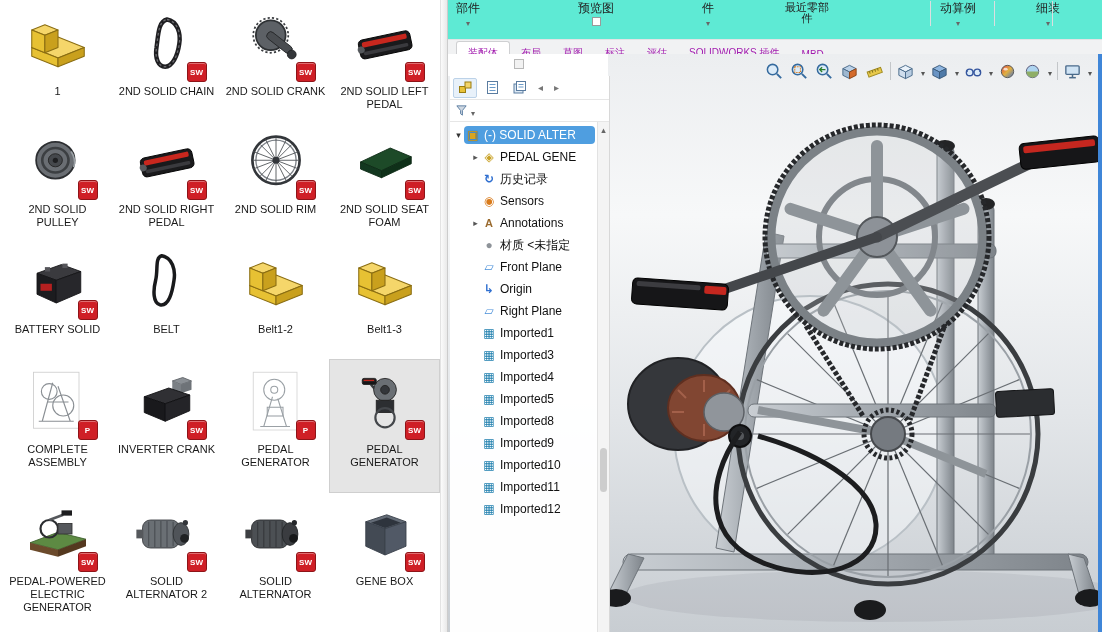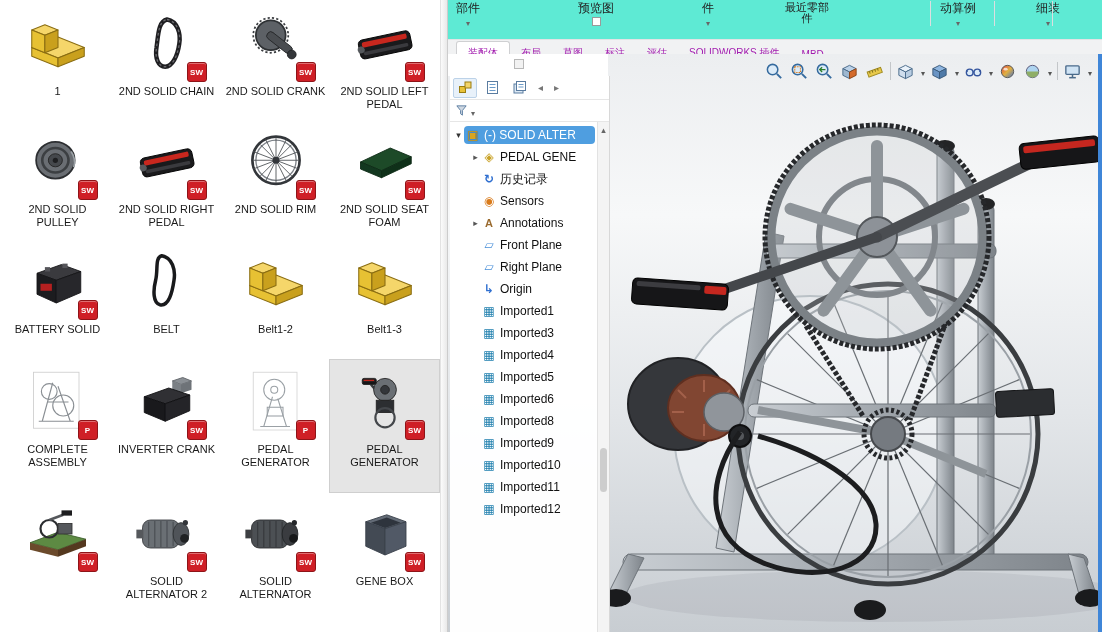--- a/index.html
+++ b/index.html
@@ -399,20 +399,21 @@
       <div class="flabel">PEDAL GENERATOR</div>
     </div>
 
     <div class="cell">
       <div class="thumb">
         <svg class="ticon">
             <use href="#sym-scene"></use>
           </svg>
         <span class="badge">SW</span>
       </div>
+      <div class="flabel">PEDAL-POWERED ELECTRIC GENERATOR</div>
     </div>
 
     <div class="cell">
       <div class="thumb">
         <svg class="ticon">
             <use href="#sym-alt"></use>
           </svg>
         <span class="badge">SW</span>
       </div>
       <div class="flabel">SOLID ALTERNATOR 2</div>
@@ -736,57 +737,57 @@
             <span class="tico ic-sensors"></span>
             <span class="tlabel">Sensors</span>
           </div>
           <div class="trow child">
             <span class="tcaret closed"></span>
             <span class="tico ic-annotations"></span>
             <span class="tlabel">Annotations</span>
           </div>
           <div class="trow child">
             <span class="tcaret"></span>
+            <span class="tico ic-material"></span>
+            <span class="tlabel">材质 &lt;未指定</span>
+          </div>
+          <div class="trow child">
+            <span class="tcaret"></span>
             <span class="tico ic-plane"></span>
             <span class="tlabel">Front Plane</span>
           </div>
           <div class="trow child">
             <span class="tcaret"></span>
+            <span class="tico ic-origin"></span>
+            <span class="tlabel">Origin</span>
+          </div>
+          <div class="trow child">
+            <span class="tcaret"></span>
             <span class="tico ic-plane"></span>
             <span class="tlabel">Right Plane</span>
           </div>
           <div class="trow child">
             <span class="tcaret"></span>
-            <span class="tico ic-origin"></span>
-            <span class="tlabel">Origin</span>
-          </div>
-          <div class="trow child">
-            <span class="tcaret"></span>
             <span class="tico ic-imported"></span>
             <span class="tlabel">Imported1</span>
           </div>
           <div class="trow child">
             <span class="tcaret"></span>
             <span class="tico ic-imported"></span>
             <span class="tlabel">Imported3</span>
           </div>
           <div class="trow child">
             <span class="tcaret"></span>
             <span class="tico ic-imported"></span>
             <span class="tlabel">Imported4</span>
           </div>
           <div class="trow child">
             <span class="tcaret"></span>
             <span class="tico ic-imported"></span>
             <span class="tlabel">Imported5</span>
-          </div>
-          <div class="trow child">
-            <span class="tcaret"></span>
-            <span class="tico ic-imported"></span>
-            <span class="tlabel">Imported6</span>
           </div>
           <div class="trow child">
             <span class="tcaret"></span>
             <span class="tico ic-imported"></span>
             <span class="tlabel">Imported8</span>
           </div>
           <div class="trow child">
             <span class="tcaret"></span>
             <span class="tico ic-imported"></span>
             <span class="tlabel">Imported9</span>

